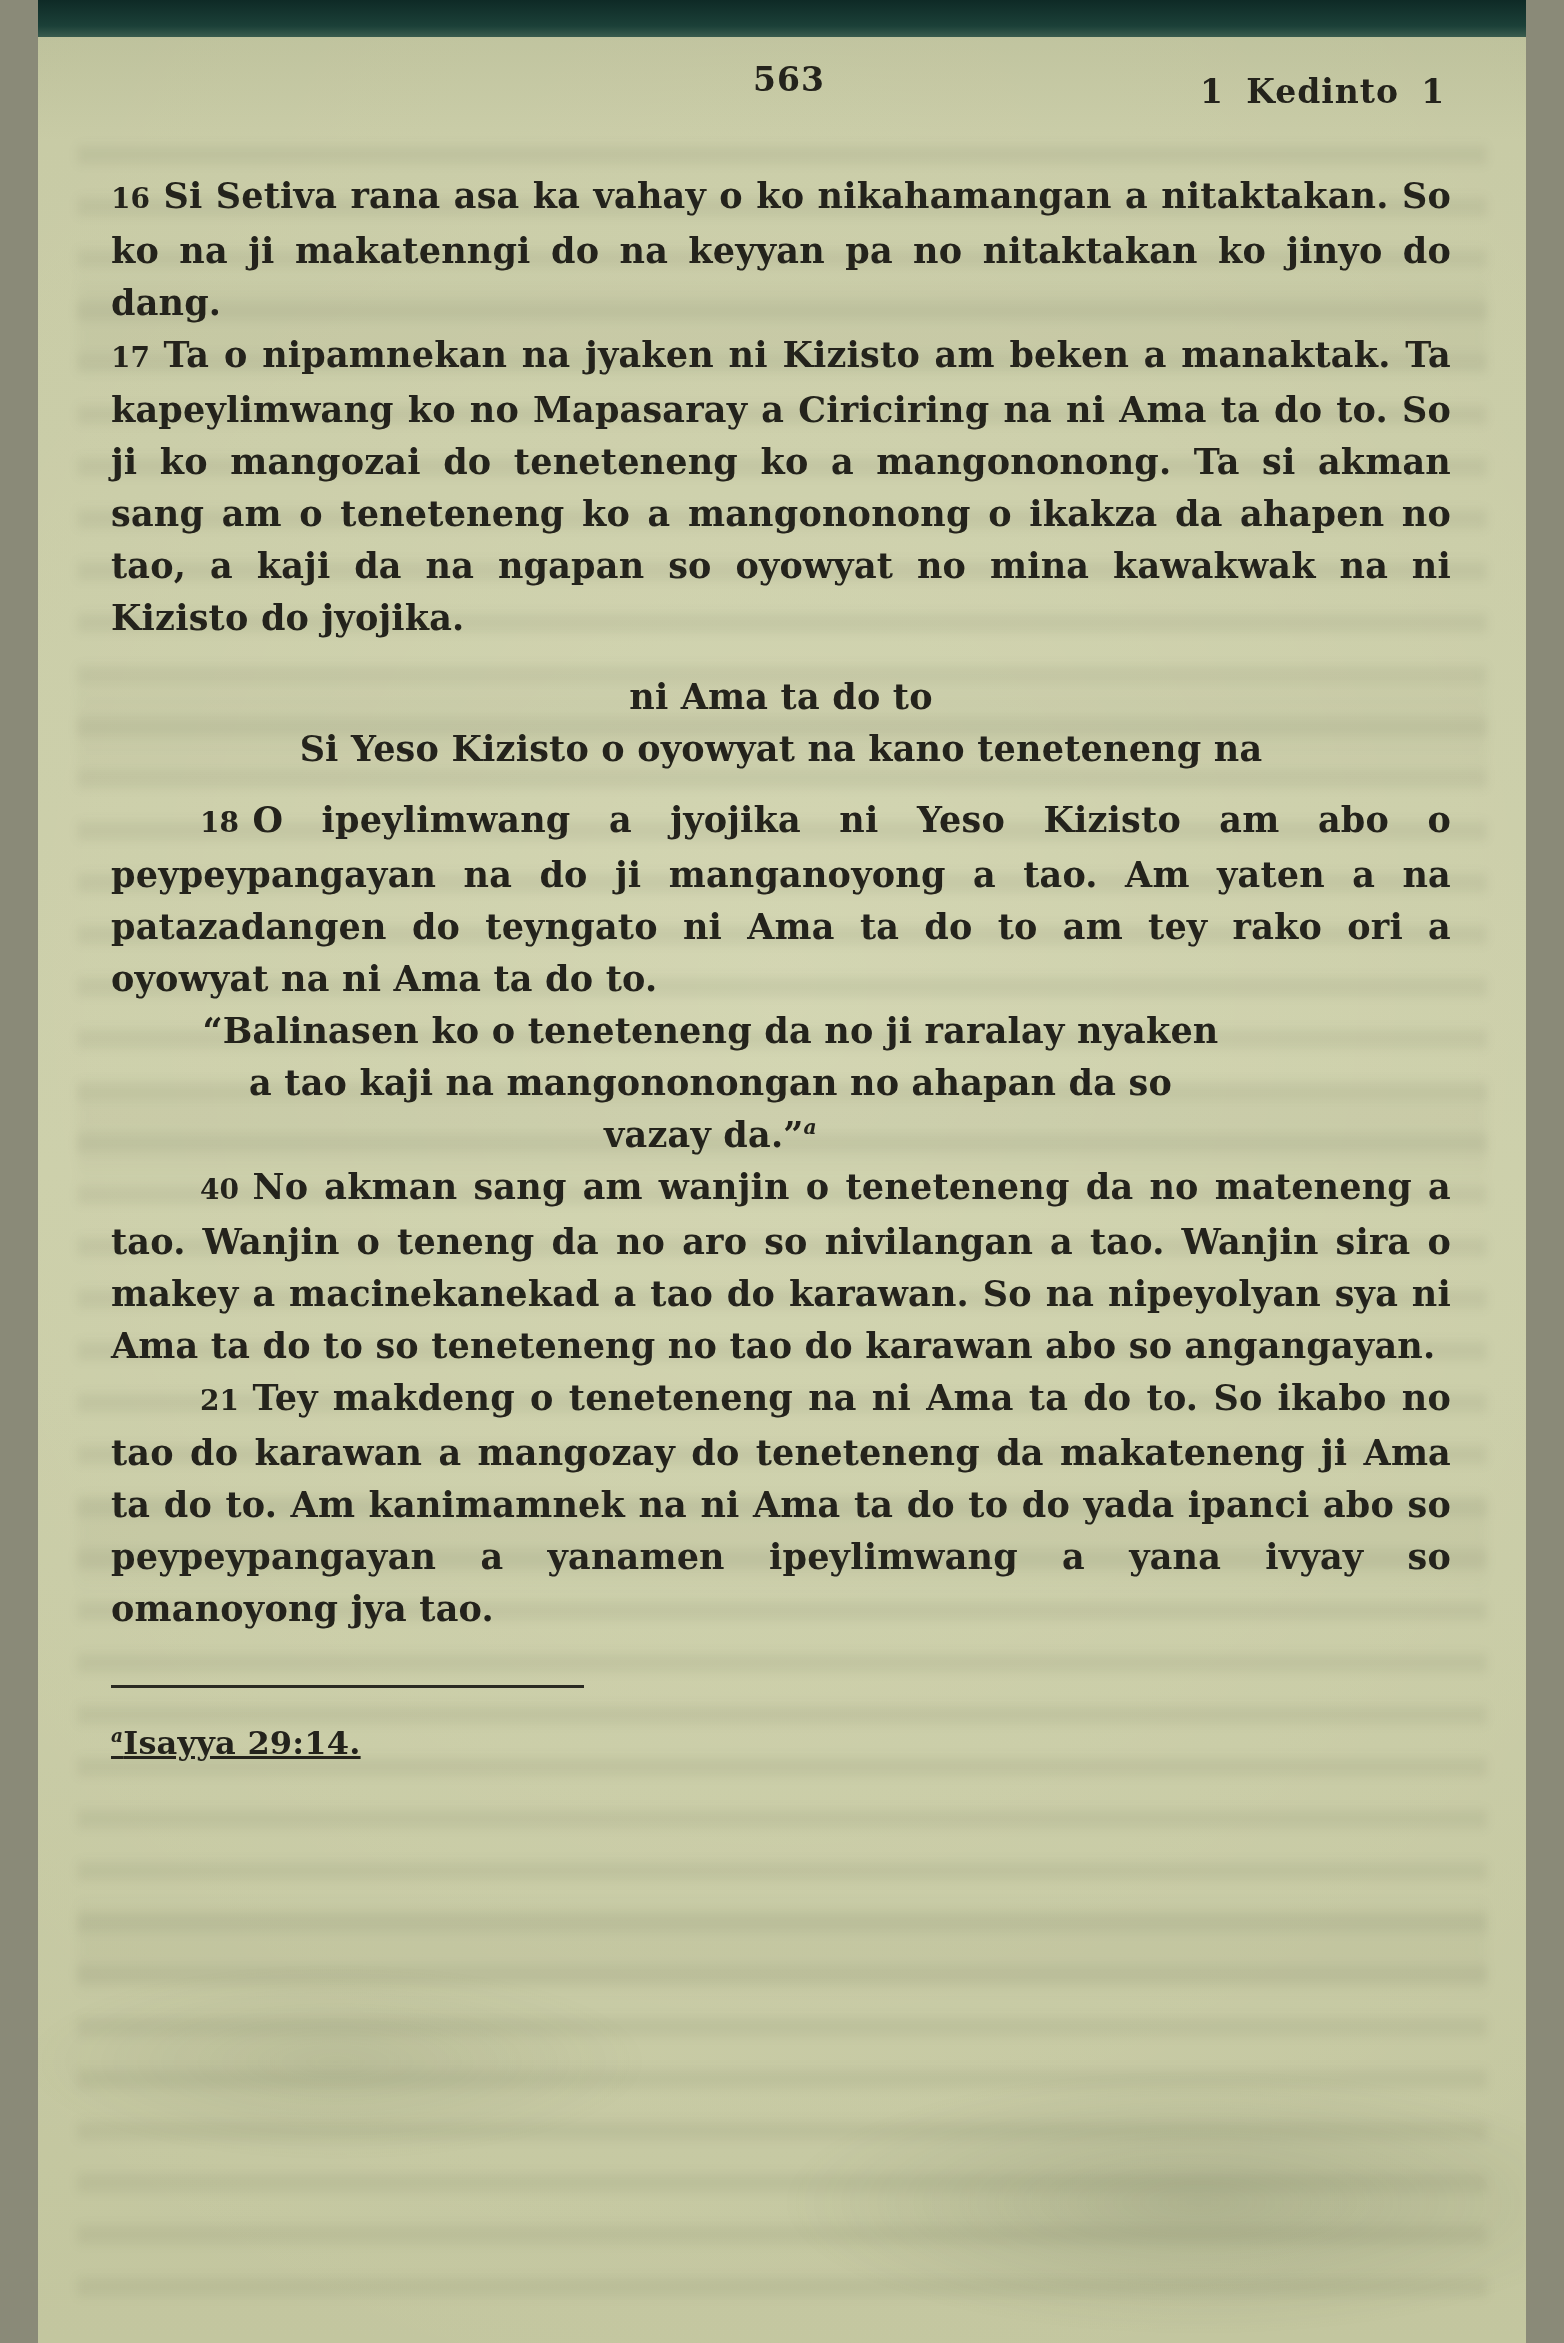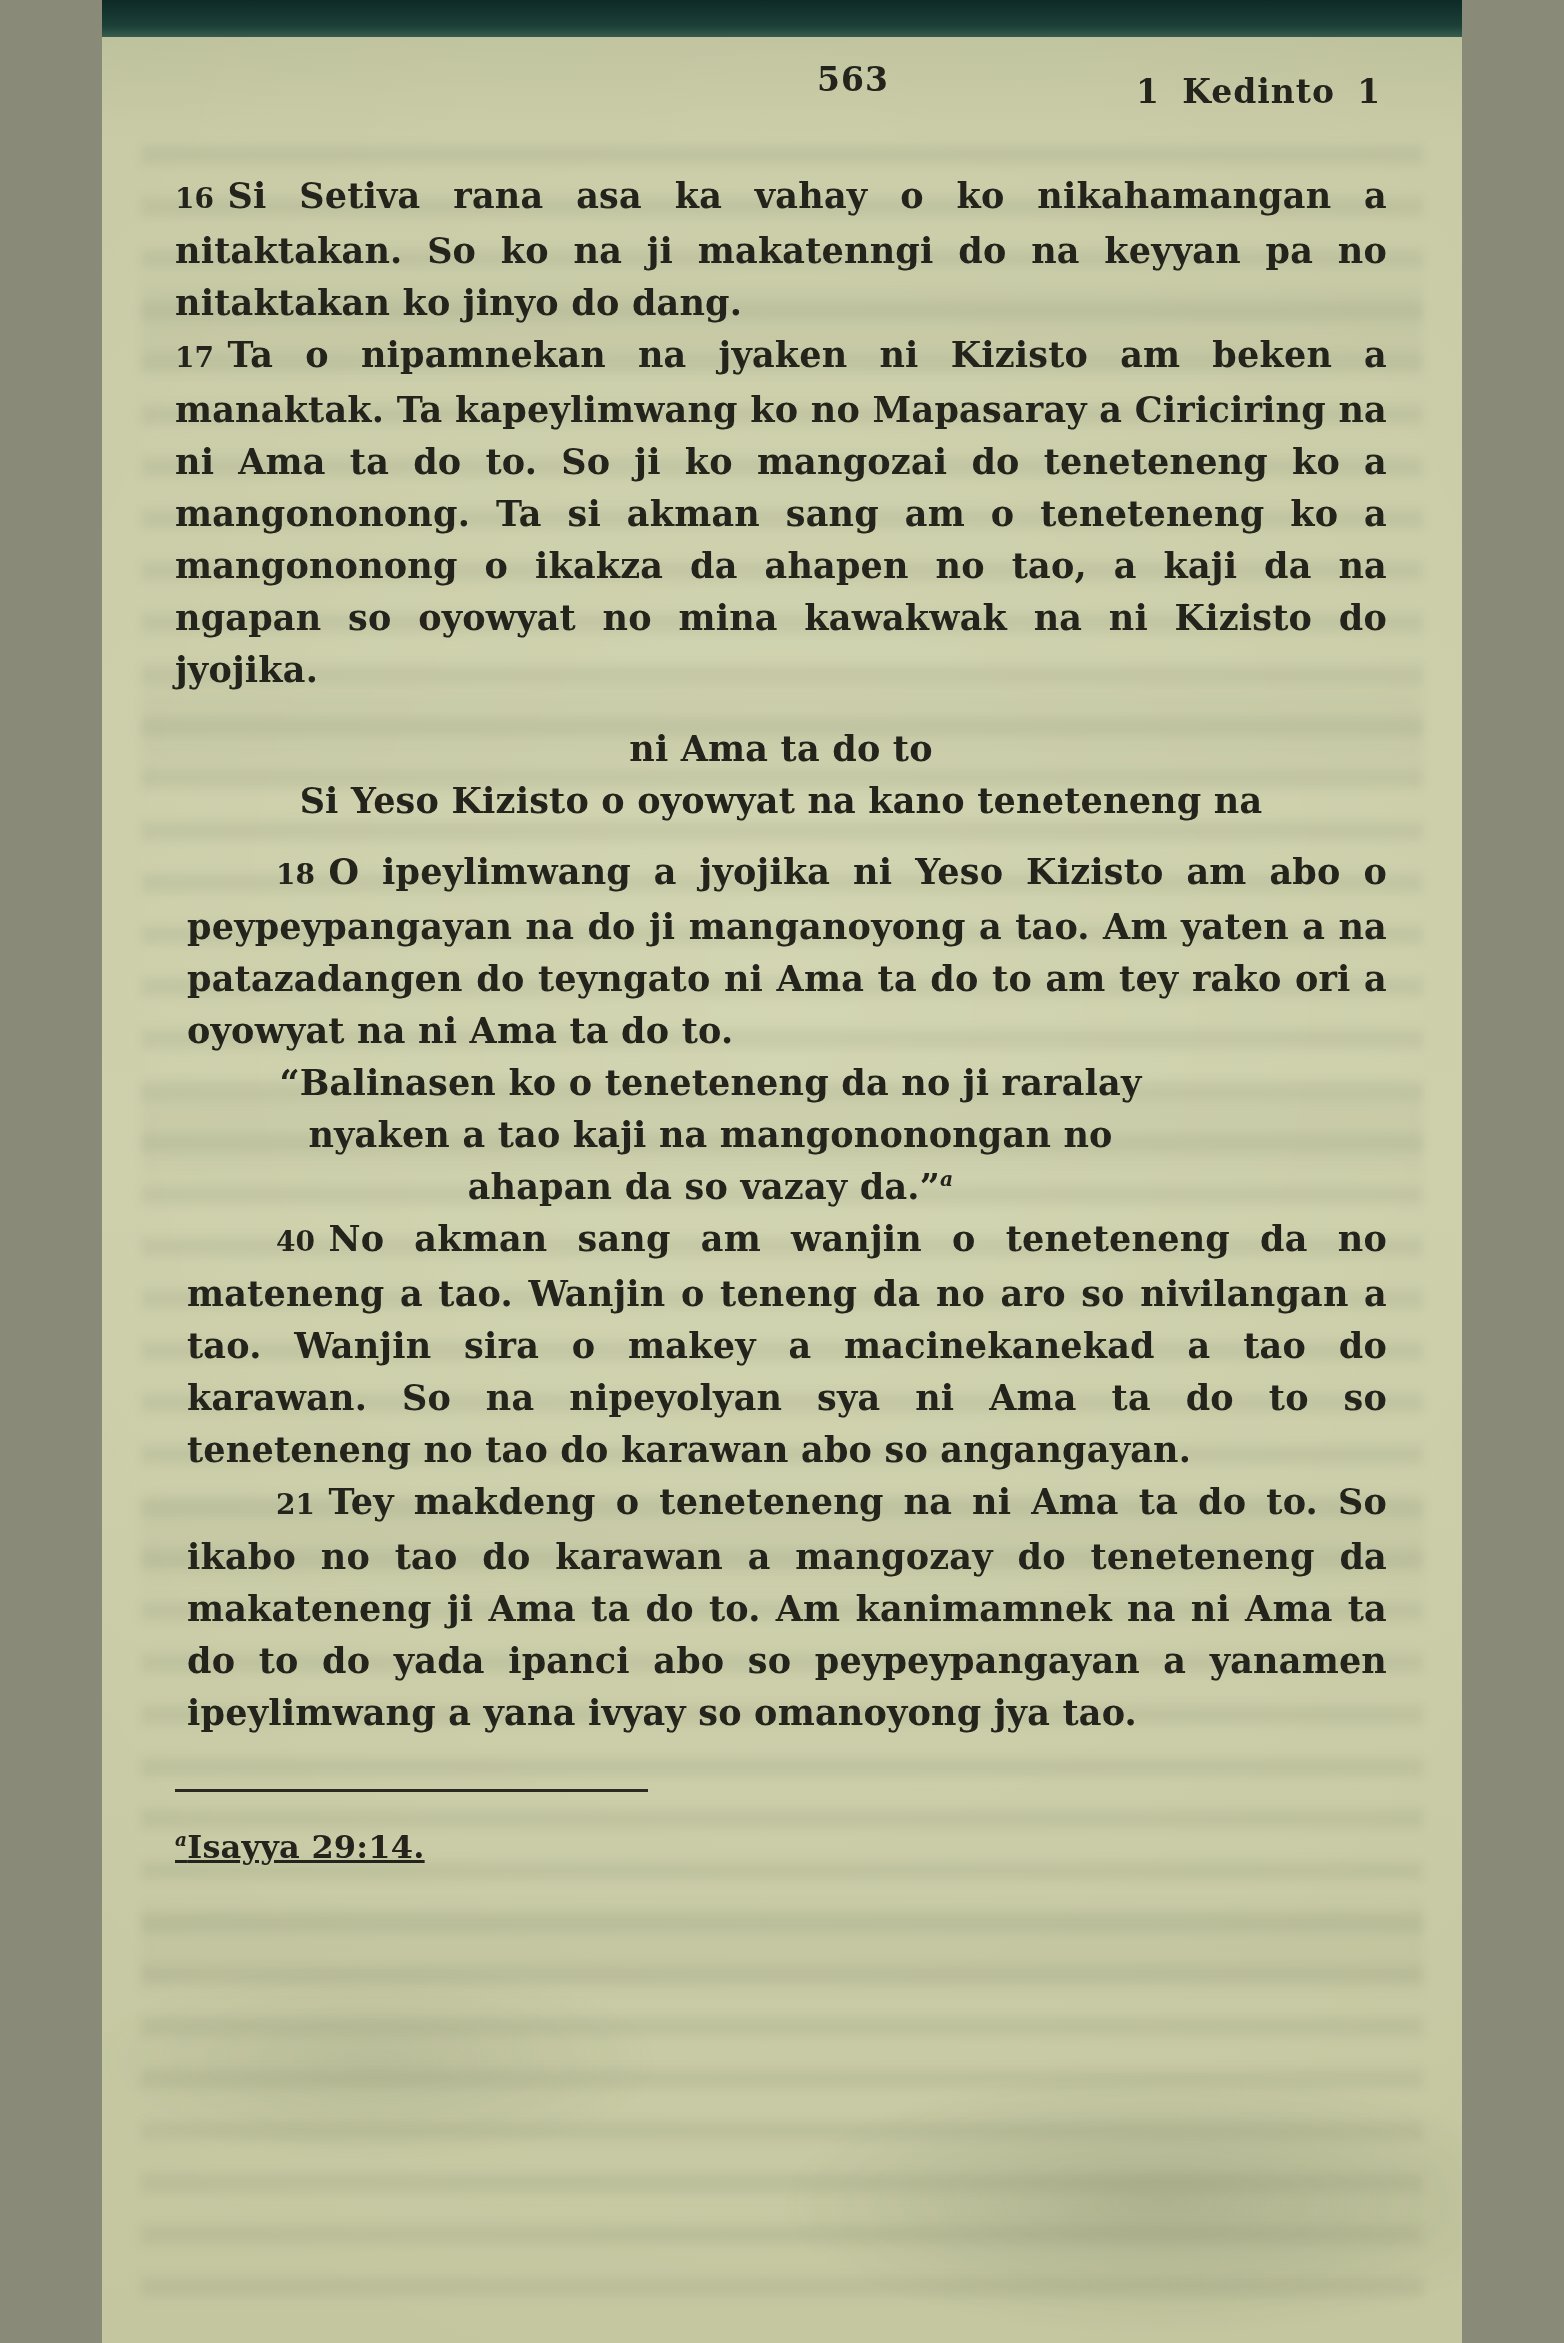--- a/index.html
+++ b/index.html
@@ -2,21 +2,21 @@
 <html><head>
 <meta charset="utf-8">
 <style>
   html, body { margin: 0; padding: 0; }
   body {
     font-family: "DejaVu Serif", "Liberation Serif", serif;
     background: #8a8a78;
   }
   .page {
     position: relative;
-    width: 1360px;
+    width: 1488px;
     height: 2343px;
     margin: 0 auto;
     overflow: hidden;
     background:
       radial-gradient(ellipse 120% 90% at 50% 42%, rgba(255,255,230,0.20), rgba(0,0,0,0) 70%),
       linear-gradient(180deg, #b9bd97 0%, #c6c9a3 6%, #c9cca6 50%, #c3c69f 100%);
     color: #24231c;
   }
   
   .scan-band {
@@ -62,21 +62,21 @@
 
   .body-text {
     margin-top: 60px;
     font-size: 35px;
     line-height: 52px;
     font-weight: 700;
     text-align: justify;
     letter-spacing: 0.2px;
   }
   p { margin: 0; }
-  .indent { text-indent: 89px; margin-left: 12px; }
+  .indent { text-indent: 89px; }
   .vnum {
     font-size: 0.80em;
     margin-right: 13.5px;
     letter-spacing: 0;
   }
   .section-heading {
     margin: 27px 0 19.3px 0;
     text-align: center;
     text-indent: 0;
     font-weight: 700;

